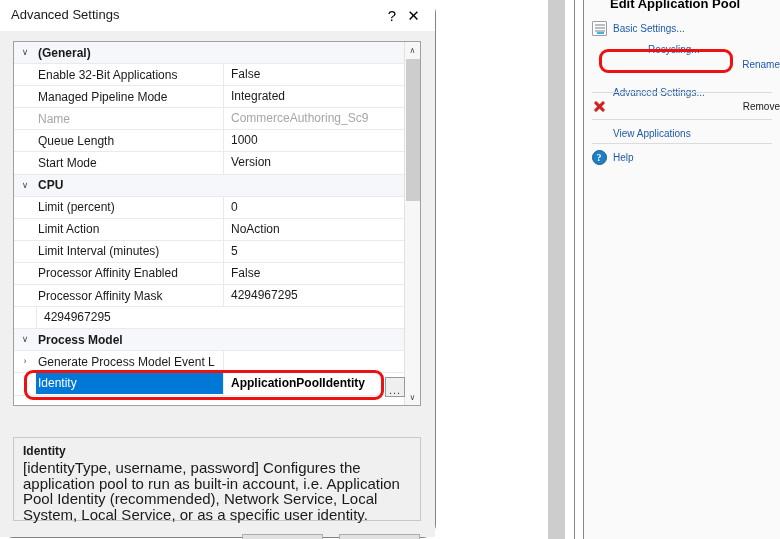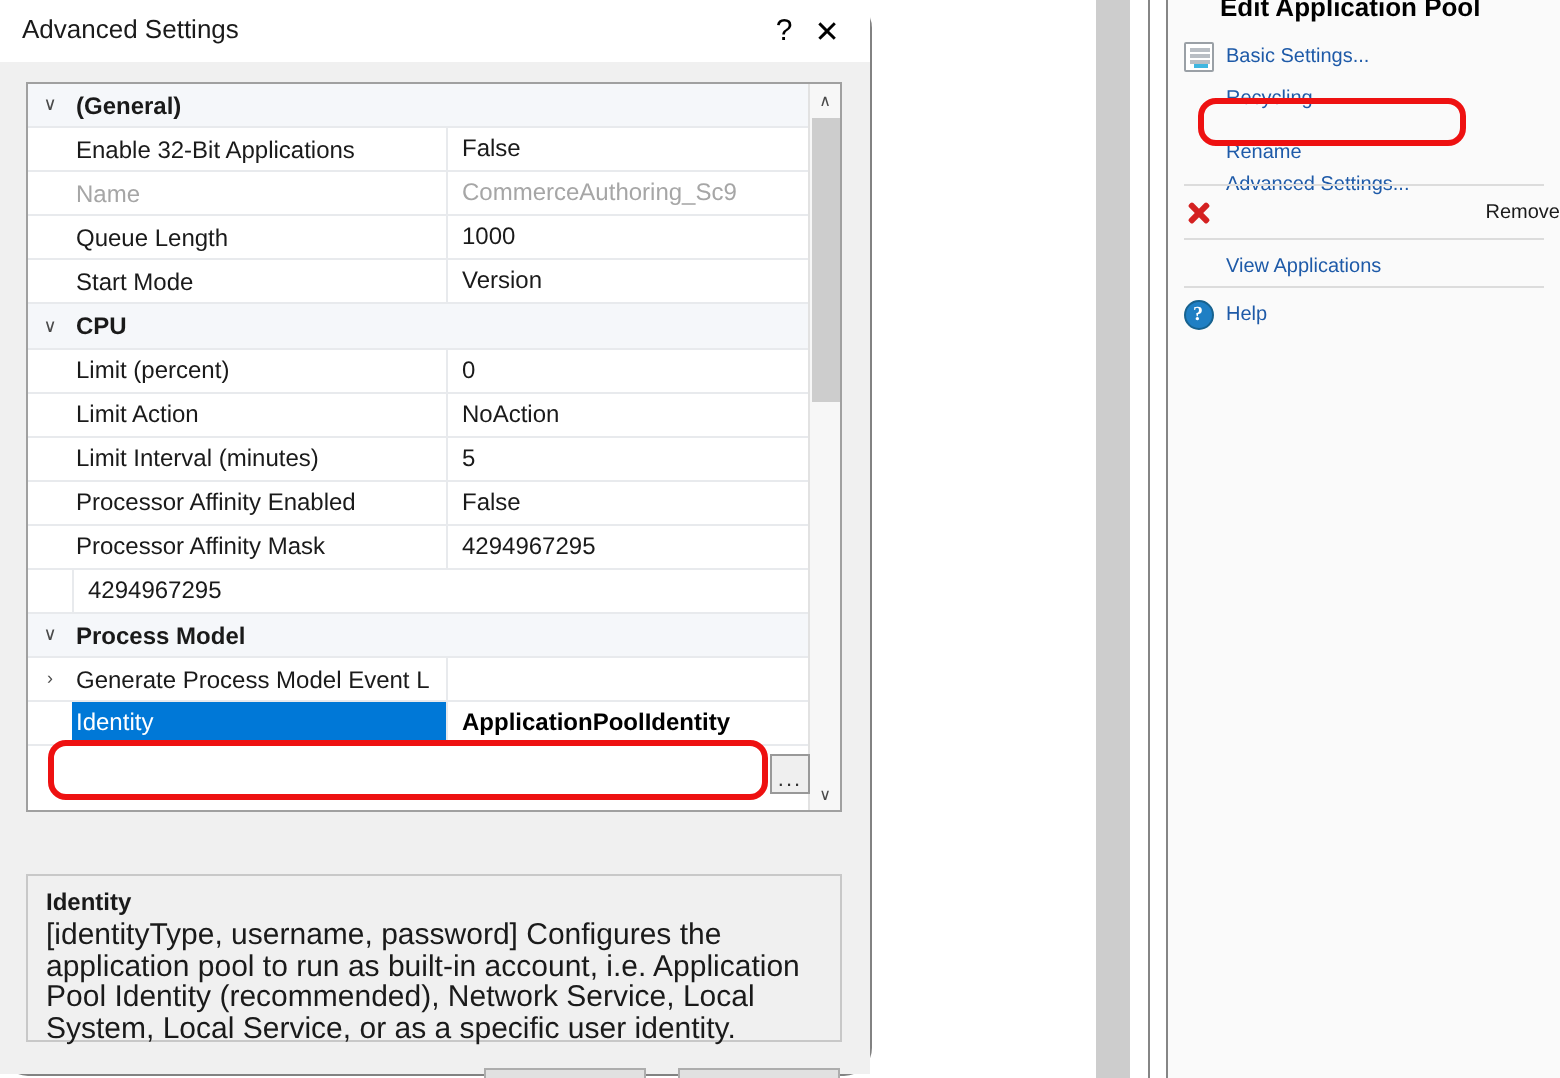--- a/index.html
+++ b/index.html
@@ -395,31 +395,31 @@
 
     <div class="actions-title">Edit Application Pool</div>
 
     <div class="action-item" style="top:16px;">
       <span class="action-icon">
         <span class="doc-icon"></span>
       </span>
       <span class="action-label">Basic Settings...</span>
     </div>
 
-    <div class="action-item" style="top:37px;">
+    <div class="action-item" style="top:37px;gap:35px;">
       <span class="action-icon"></span>
       <span class="action-label">Recycling...</span>
     </div>
 
     <div class="action-item" style="top:50px;margin-top:30px;">
       <span class="action-icon"></span>
       <span class="action-label">Advanced Settings...</span>
     </div>
 
-    <div class="action-item" style="top:64px;">
+    <div class="action-item" style="top:52px;justify-content:flex-end;">
       <span class="action-icon"></span>
       <span class="action-label">Rename</span>
     </div>
 
     <div class="action-sep" style="top:92px;"></div>
 
     <div class="action-item" style="top:94px;justify-content:space-between;">
       <span class="action-icon">
         <span class="x-icon"></span>
       </span>
@@ -462,20 +462,25 @@
           <div class="grid-row section">
             <span class="twisty">∨</span>
             <span class="prop-name">(General)</span>
             <span class="prop-value"></span>
           </div>
           <div class="grid-row">
             <span class="twisty"></span>
             <span class="prop-name">Enable 32-Bit Applications</span>
             <span class="prop-value">False</span>
           </div>
+          <div class="grid-row">
+            <span class="twisty"></span>
+            <span class="prop-name">Managed Pipeline Mode</span>
+            <span class="prop-value">Integrated</span>
+          </div>
           <div class="grid-row disabled">
             <span class="twisty"></span>
             <span class="prop-name">Name</span>
             <span class="prop-value">CommerceAuthoring_Sc9</span>
           </div>
           <div class="grid-row">
             <span class="twisty"></span>
             <span class="prop-name">Queue Length</span>
             <span class="prop-value">1000</span>
           </div>

